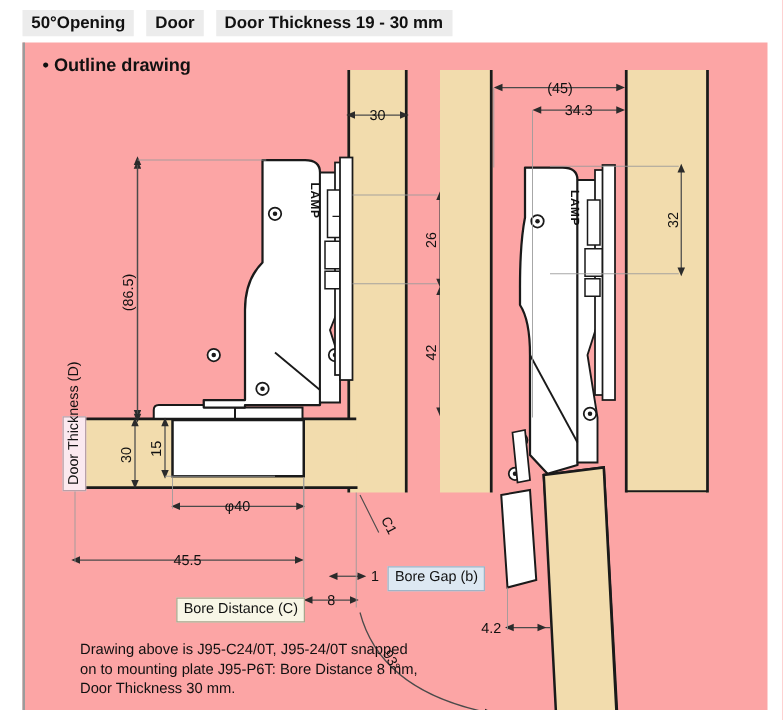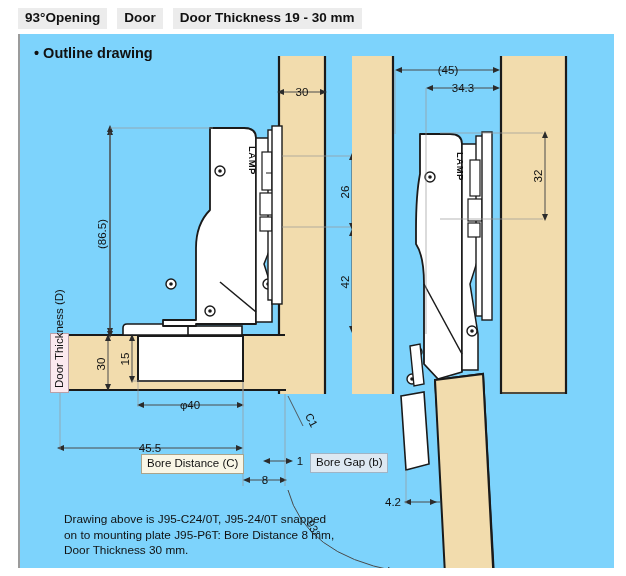--- a/index.html
+++ b/index.html
@@ -20,21 +20,21 @@
     font-weight:bold;
     padding:3px 7px 4px 7px;
     white-space:nowrap;
     line-height:14px;
     letter-spacing:0px;
   }
 
   
   .panel{
     position:absolute;left:18px;top:34px;width:596px;height:534px;
-    background:#7dd3fc;
+    background:#fca5a5;
     border-left:2px solid #9b9b9b;
     box-sizing:border-box;
   }
   .panel-title{
     position:absolute;left:14px;top:11px;
     font-size:14.5px;font-weight:bold;color:#111;
     white-space:nowrap;
   }
 
   
@@ -76,21 +76,21 @@
 
   
   text{font-family:"Liberation Sans", sans-serif;fill:#111;}
 </style>
 </head>
 <body>
 
 <div id="root">
 
   <div class="tagrow">
-    <div class="tag">93°Opening</div>
+    <div class="tag">50°Opening</div>
     <div class="tag">Door</div>
     <div class="tag">Door Thickness 19 - 30 mm</div>
   </div>
 
   <div class="panel">
 
     <div class="panel-title">• Outline drawing</div>
 
     <svg id="dwg" viewBox="0 0 596 534">
       <defs>
@@ -307,21 +307,21 @@
           <text x="373" y="472" font-size="11.5" text-anchor="middle">4.2</text>
           <text x="290" y="496" font-size="11" text-anchor="middle" transform="rotate(62 290 496)">93°</text>
         </g>
 
       </g>
     </svg>
 
     <div class="lbl lbl-pink" style="left:30px;top:299px;height:60px;">Door Thickness
 (D)</div>
 
-    <div class="lbl lbl-cream" style="left:121px;top:420px;">Bore Distance (C)</div>
+    <div class="lbl lbl-cream" style="left:121px;top:444px;">Bore Distance (C)</div>
 
     <div class="lbl lbl-blue" style="left:290px;top:419px;">Bore Gap (b)</div>
 
     <div class="caption">Drawing above is J95-C24/0T, J95-24/0T snapped
 on to mounting plate J95-P6T: Bore Distance 8 mm,
 Door Thickness 30 mm.</div>
 
   </div>
 </div>
 

